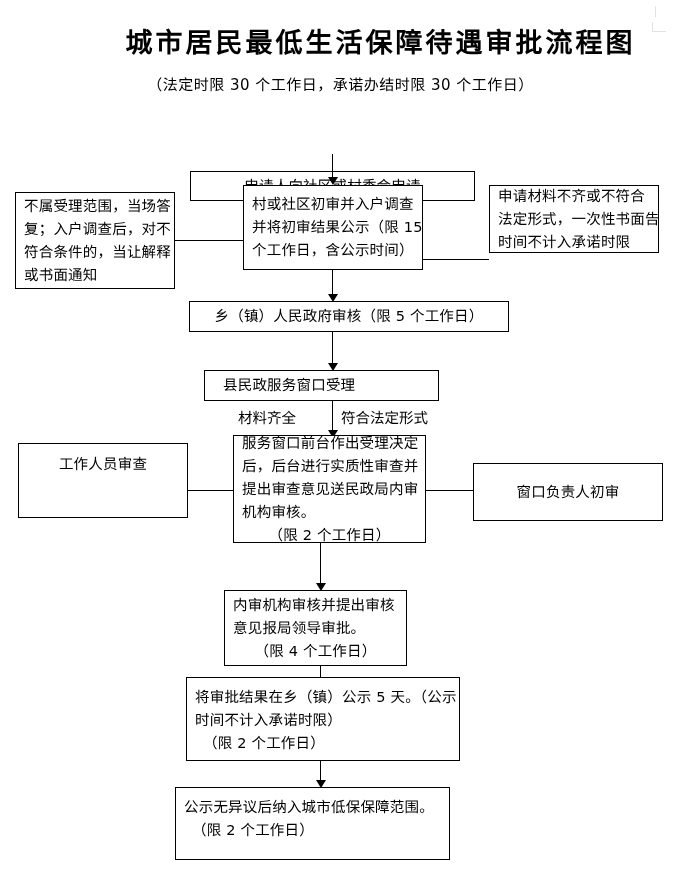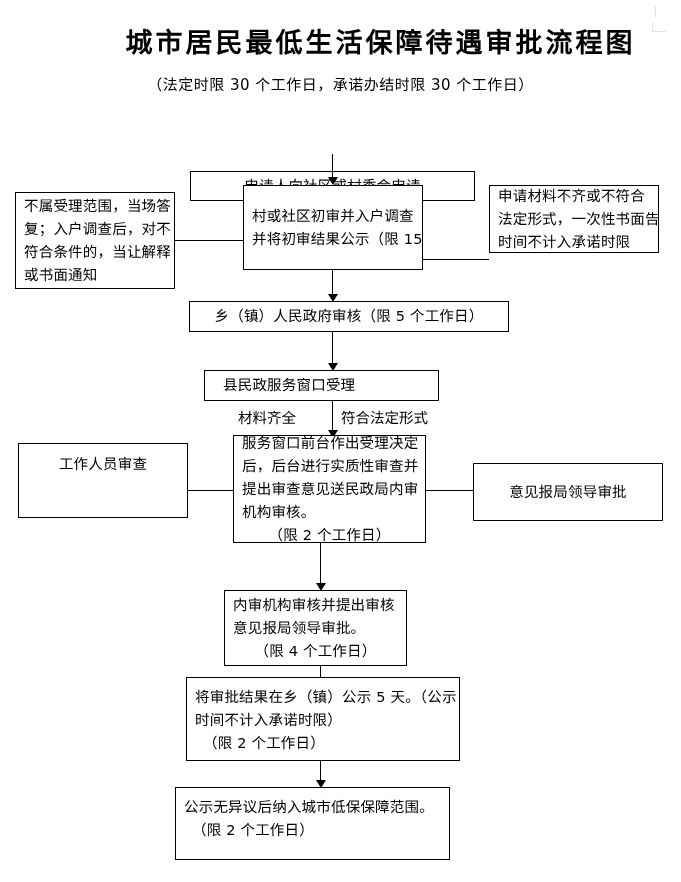--- a/index.html
+++ b/index.html
@@ -139,20 +139,21 @@
   <div class="node center-text v-center" style="left:190px; top:124px; width:285px; height:30px;margin-top:47px;">
     <span class="line centered">申请人向社区或村委会申请</span>
   </div>
 
   <div class="conn v" style="left:332px; top:154px; height:27px;"></div>
   <div class="arrow-down" style="left:328px; top:177px;"></div>
 
   <div class="node v-center" style="left:243px; top:185px; width:180px; height:85px;">
     <span class="line">村或社区初审并入户调查</span>
     <span class="line">并将初审结果公示（限 15</span>
+    <span class="line">个工作日，含公示时间）</span>
   </div>
 
   <div class="node v-center" style="left:15px; top:192px; width:160px; height:97px;">
     <span class="line">不属受理范围，当场答</span>
     <span class="line">复；入户调查后，对不</span>
     <span class="line">符合条件的，当让解释</span>
     <span class="line">或书面通知</span>
   </div>
   <div class="conn h" style="left:175px; top:240px; width:68px;"></div>
 
@@ -189,21 +190,21 @@
     <span class="line">机构审核。</span>
     <span class="line centered">（限 2 个工作日）</span>
   </div>
 
   <div class="node v-top" style="left:18px; top:443px; width:170px; height:75px;">
     <span class="line centered" style="margin-top:4px;">工作人员审查</span>
   </div>
   <div class="conn h" style="left:188px; top:490px; width:45px;"></div>
 
   <div class="node center-text v-center" style="left:473px; top:463px; width:190px; height:58px;">
-    <span class="line centered">意见报局领导审批</span>
+    <span class="line centered">窗口负责人初审</span>
   </div>
   <div class="conn h" style="left:426px; top:490px; width:47px;"></div>
 
   <div class="conn v" style="left:320px; top:543px; height:44px;"></div>
   <div class="arrow-down" style="left:316px; top:583px;"></div>
 
   <div class="node v-center" style="left:224px; top:590px; width:183px; height:76px;">
     <span class="line">内审机构审核并提出审核</span>
     <span class="line">意见报局领导审批。</span>
     <span class="line centered">（限 4 个工作日）</span>

